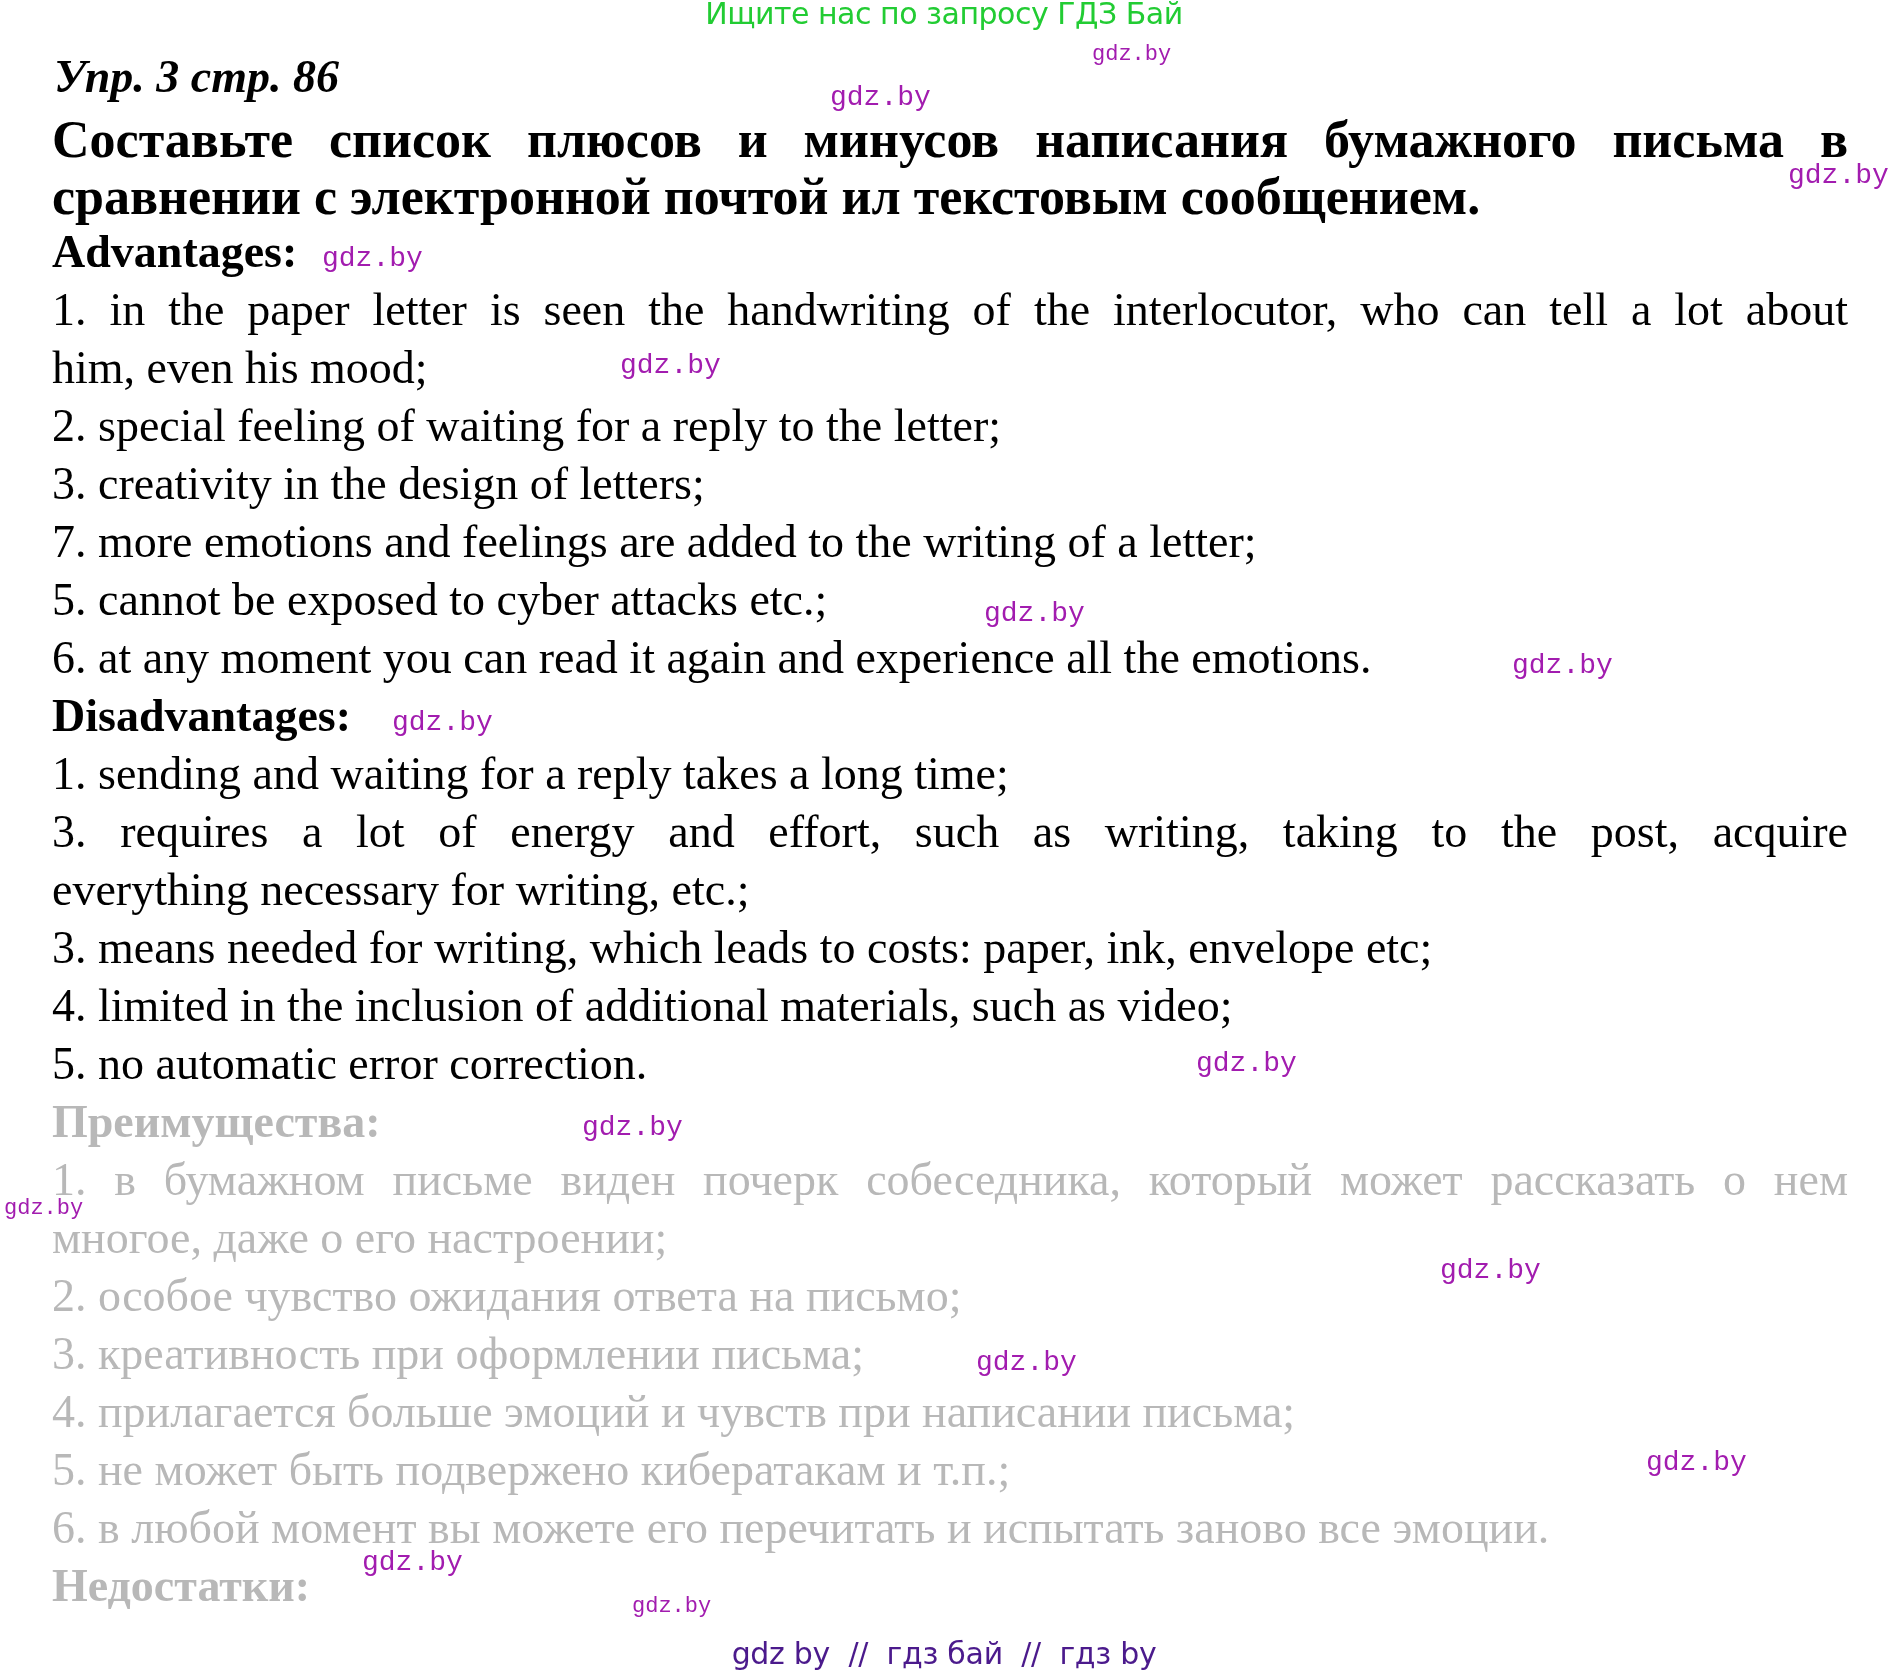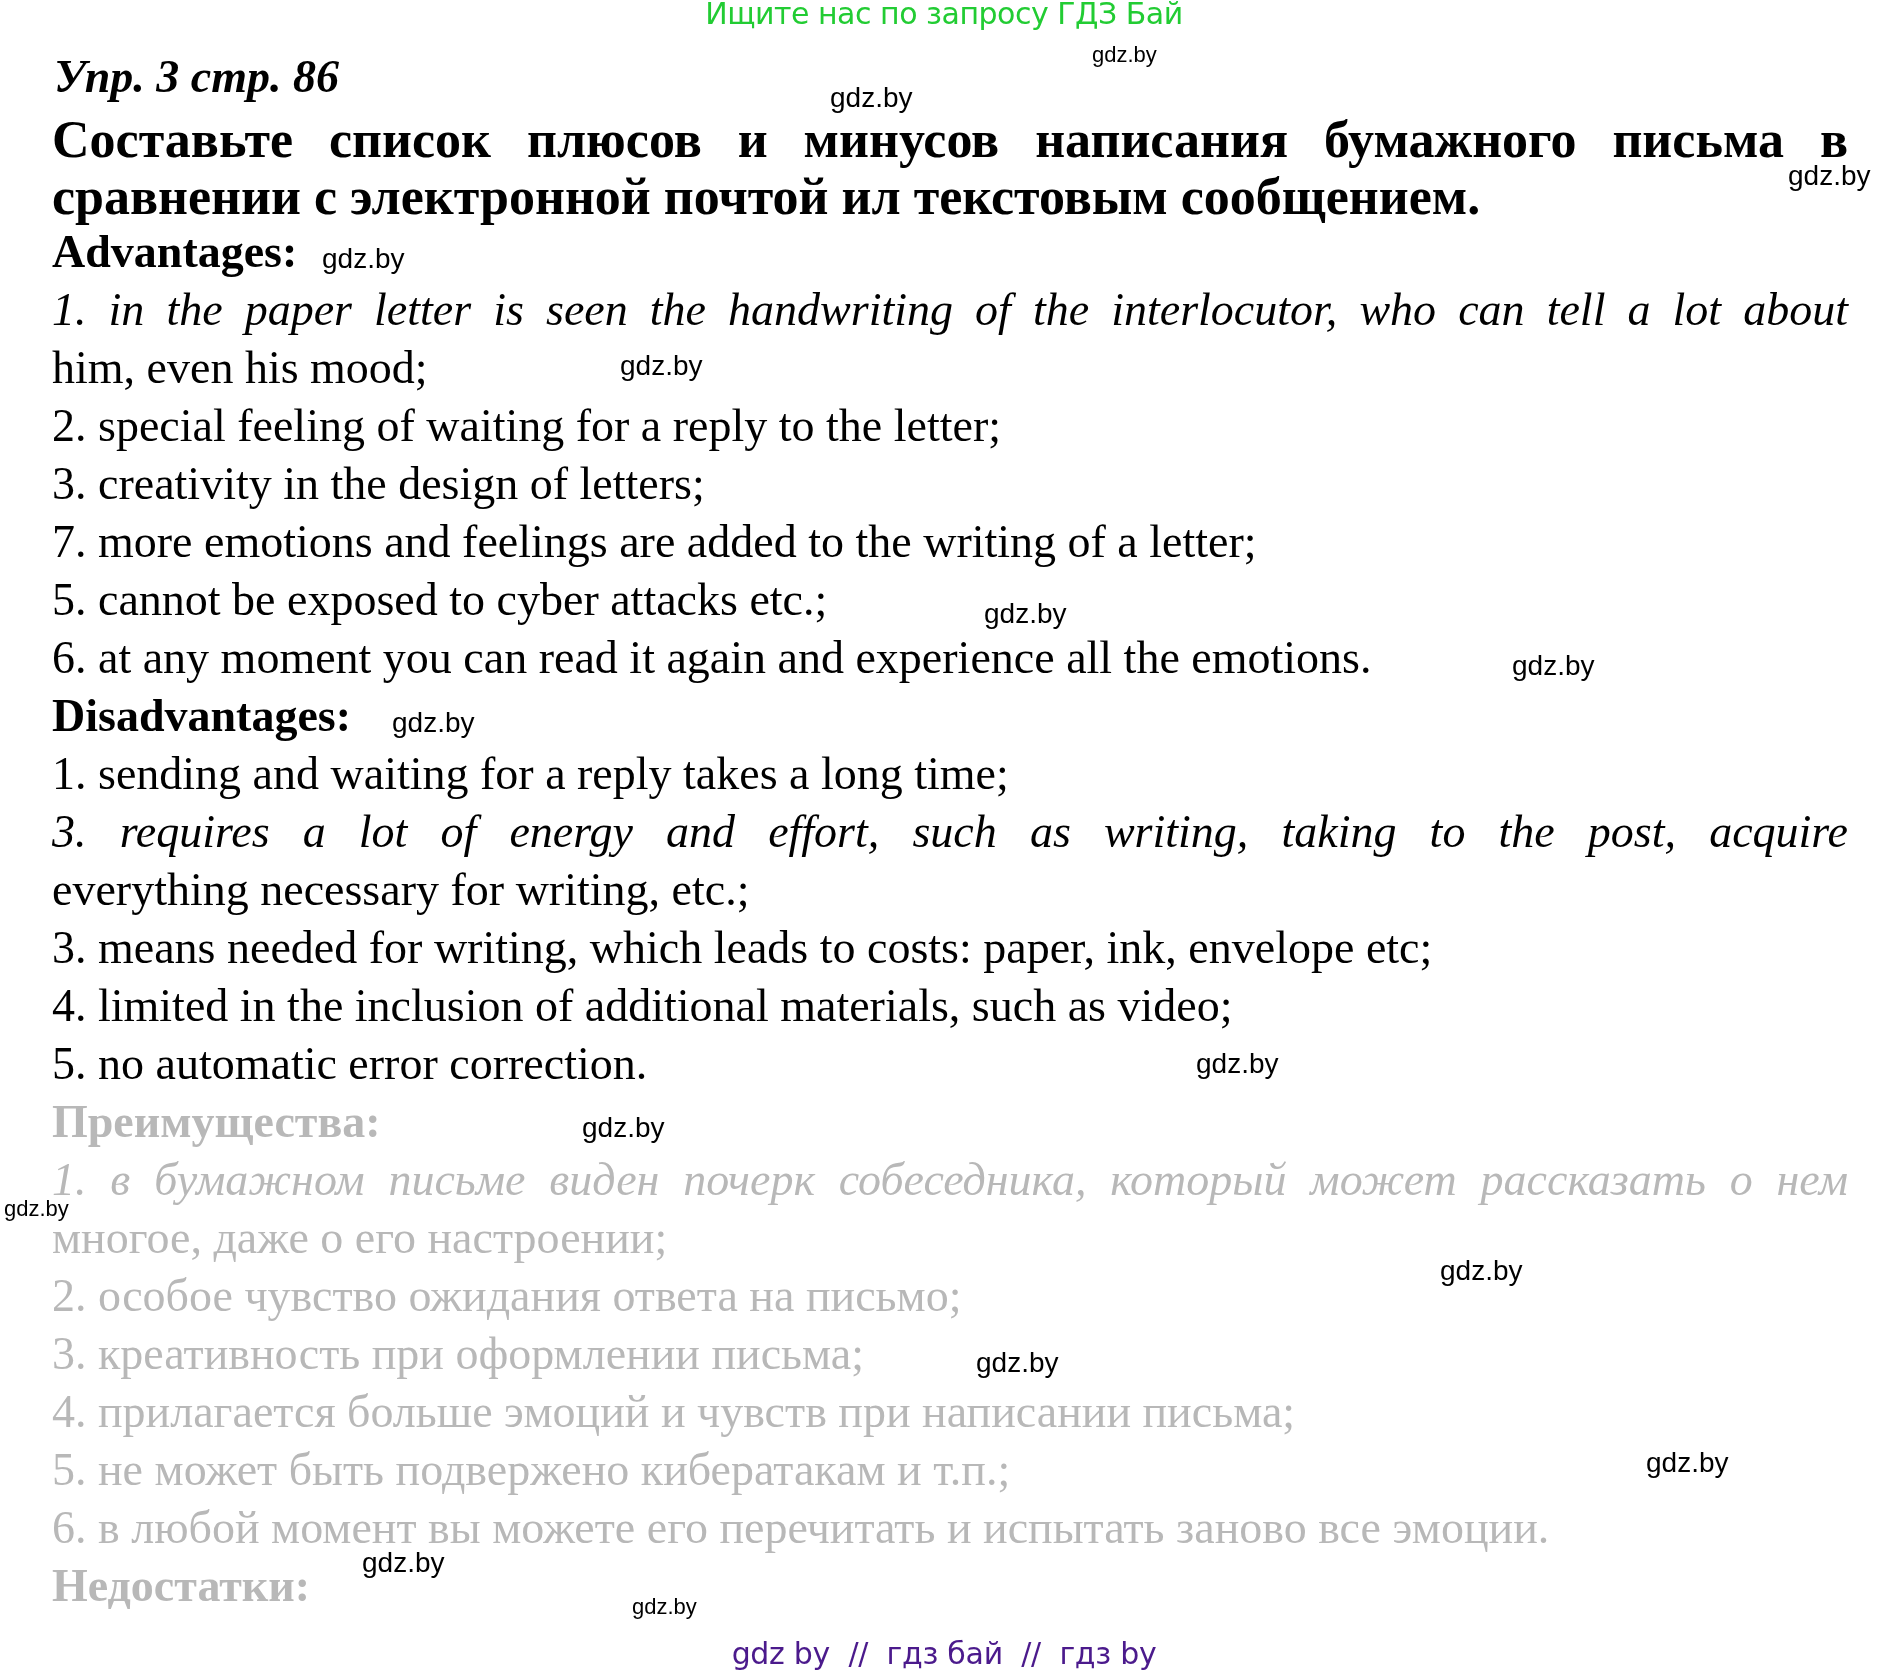--- a/index.html
+++ b/index.html
@@ -2,41 +2,41 @@
 <html><head>
 <meta charset="utf-8">
 <style>
   html, body { margin: 0; padding: 0; background: #ffffff; }
   body { width: 1888px; height: 1677px; position: relative; overflow: hidden; }
   .abs { position: absolute; white-space: nowrap; }
   .promo {
     left: 0; width: 1888px; text-align: center; top: -4px;
     font-family: "DejaVu Sans", sans-serif; font-size: 30px; letter-spacing: -0.5px;
   }
-  .wm { font-family: Liberation Sans, sans-serif; font-size: 24px; color: #000000; }
+  .wm { font-family: Liberation Mono, monospace; font-size: 24px; color: #a21caf; }
   .title {
     left: 54px; top: 50px;
     font-family: "Liberation Serif", serif; font-size: 46px; font-weight: bold; font-style: italic; color: #000;
   }
   .task {
     left: 52px; width: 1796px;
     font-family: "Liberation Serif", serif; font-size: 52px; font-weight: bold; color: #000;
     text-align: justify; text-align-last: justify; white-space: normal;
   }
   .task.last { text-align-last: left; }
   .sec {
     left: 52px;
     font-family: Liberation Serif, serif; font-size: 46px; font-weight: bold;
   }
   .line {
     left: 52px;
     font-family: "Liberation Serif", serif; font-size: 46px; color: #000;
   }
   .line.just {
-    width: 1796px; text-align: justify; text-align-last: justify; white-space: normal; font-style: italic;
+    width: 1796px; text-align: justify; text-align-last: justify; white-space: normal;
   }
   .ru { color: #b8b8b8; text-align: right; }
   .footer {
     left: 0; width: 1888px; text-align: center; top: 1636px;
     font-family: "DejaVu Sans", sans-serif; font-size: 30px; letter-spacing: -0.3px;
   }
 </style>
 </head>
 <body>
 

